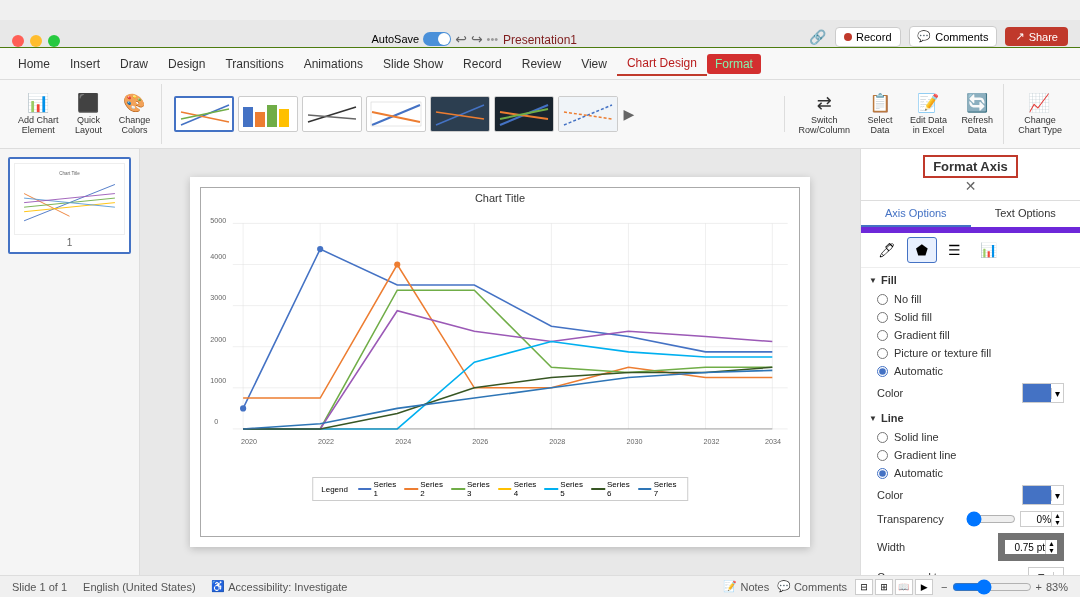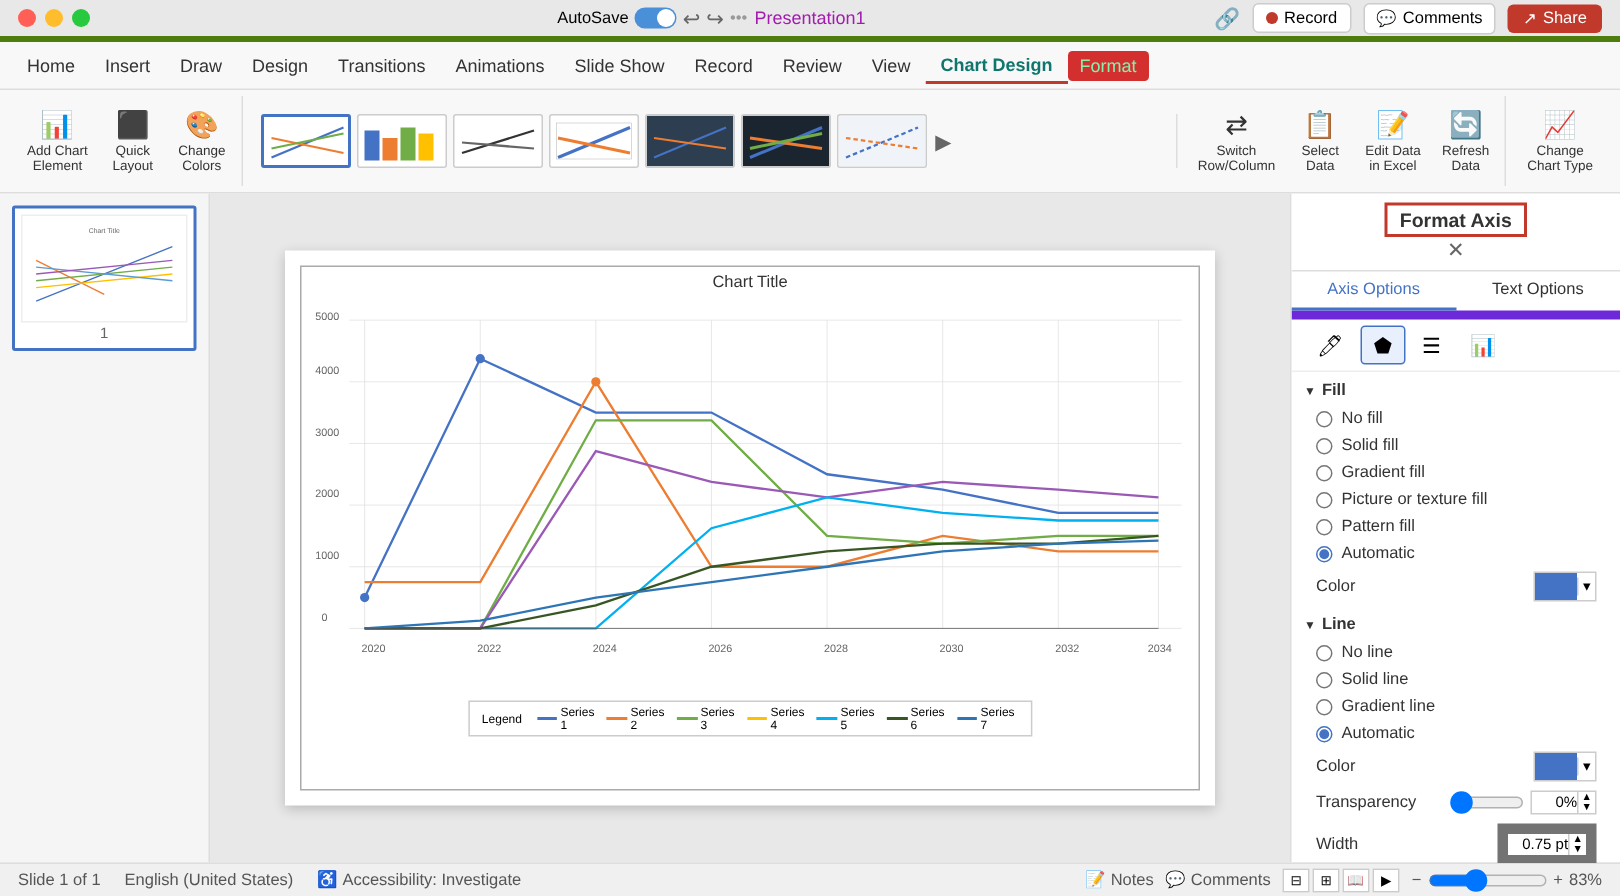--- a/index.html
+++ b/index.html
@@ -1,36 +1,36 @@
 <!DOCTYPE html>
 <html><head>
   <meta charset="utf-8">
   <style>
     * { box-sizing: border-box; margin: 0; padding: 0; }
     body { font-family: -apple-system, BlinkMacSystemFont, 'Segoe UI', sans-serif; font-size: 12px; background: #f0f0f0; display: flex; flex-direction: column; height: 597px; overflow: hidden; }
 
     
-    .titlebar { height: 28px; background: #e8e8e8; display: flex; align-items: center; justify-content: space-between; padding: 0 12px; border-bottom: 4px solid #4d7c0f; }
+    .titlebar { height: 28px; background: #e8e8e8; display: flex; align-items: flex-end; justify-content: space-between; padding: 0 12px; border-bottom: 1px solid #4d7c0f; margin-top: 20px; }
     .titlebar-controls { display: flex; gap: 6px; }
     .titlebar-btn { width: 12px; height: 12px; border-radius: 50%; border: none; cursor: pointer; }
     .btn-close { background: #ff5f56; }
     .btn-min { background: #ffbd2e; }
     .btn-max { background: #27c93f; }
-    .titlebar-title { font-size: 12px; color: #a21caf; position: absolute; left: 50%; transform: translateX(-50%); }
+    .titlebar-title { font-size: 12px; color: #7f1d1d; position: absolute; left: 50%; transform: translateX(-50%); }
     .autosave { display: flex; align-items: center; gap: 4px; font-size: 11px; }
     .autosave-toggle { width: 28px; height: 14px; background: #4a90d9; border-radius: 7px; position: relative; }
     .autosave-toggle::after { content: ''; position: absolute; width: 12px; height: 12px; background: white; border-radius: 50%; top: 1px; right: 1px; }
     .search-bar { background: white; border: 1px solid #ccc; border-radius: 4px; padding: 2px 8px; font-size: 11px; width: 180px; }
     .titlebar-share { background: #c0392b; color: white; border: none; border-radius: 4px; padding: 3px 10px; font-size: 11px; cursor: pointer; display: flex; align-items: center; gap: 4px; }
 
     
     .ribbon { background: #f8f8f8; border-bottom: 1px solid #ddd; }
     .ribbon-tabs { display: flex; align-items: center; padding: 0 8px; border-bottom: 1px solid #ddd; height: 32px; }
     .ribbon-tab { padding: 4px 10px; font-size: 12px; color: #333; cursor: pointer; border-radius: 3px 3px 0 0; }
-    .ribbon-tab.active { color: #0f766e; font-weight: 700; border-bottom: 2px solid #c0392b; }
+    .ribbon-tab.active { color: #b91c1c; font-weight: 400; border-bottom: 2px solid #c0392b; }
     .ribbon-toolbar { display: flex; align-items: center; padding: 4px 8px; gap: 4px; height: 68px; }
     .toolbar-group { display: flex; align-items: center; gap: 2px; padding: 2px 4px; border-right: 1px solid #ddd; height: 100%; }
     .toolbar-group:last-child { border-right: none; }
     .toolbar-btn { display: flex; flex-direction: column; align-items: center; justify-content: center; padding: 3px 6px; cursor: pointer; border-radius: 3px; font-size: 10px; color: #333; min-width: 44px; gap: 2px; }
     .toolbar-btn .icon { font-size: 18px; }
     .thumbnail { width: 60px; height: 36px; background: white; border: 1px solid #ccc; border-radius: 2px; cursor: pointer; display: flex; align-items: center; justify-content: center; font-size: 8px; color: #999; overflow: hidden; }
     .thumbnail.active { border: 2px solid #4472c4; }
 
     
     .main { display: flex; flex: 1; overflow: hidden; }
@@ -367,45 +367,37 @@
       </div>
       <div class="option-row">
         <input type="radio" name="fill" style="">
         <span class="option-label">Gradient fill</span>
       </div>
       <div class="option-row">
         <input type="radio" name="fill" style="">
         <span class="option-label">Picture or texture fill</span>
       </div>
       <div class="option-row">
-        <input type="radio" name="fill" style="">
-        <span class="option-label">Pattern fill</span>
-      </div>
-      <div class="option-row">
         <input type="radio" name="fill" checked="" style="">
         <span class="option-label">Automatic</span>
       </div>
 
       <div class="color-row">
         <span class="color-label">Color</span>
         <div style="display:flex;align-items:center;border:1px solid #ccc;">
           <div style="width:28px;height:18px;background:#4472c4;"></div>
           <div style="padding:0 3px;font-size:10px;border-left:1px solid #ccc;">▾</div>
         </div>
       </div>
 
       <div class="section-header">
         <span class="arrow">▼</span>
         <span>Line</span>
       </div>
 
-      <div class="option-row">
-        <input type="radio" name="line" style="">
-        <span class="option-label">No line</span>
-      </div>
       <div class="option-row">
         <input type="radio" name="line" style="">
         <span class="option-label">Solid line</span>
       </div>
       <div class="option-row">
         <input type="radio" name="line" style="">
         <span class="option-label">Gradient line</span>
       </div>
       <div class="option-row">
         <input type="radio" name="line" checked="" style="">

